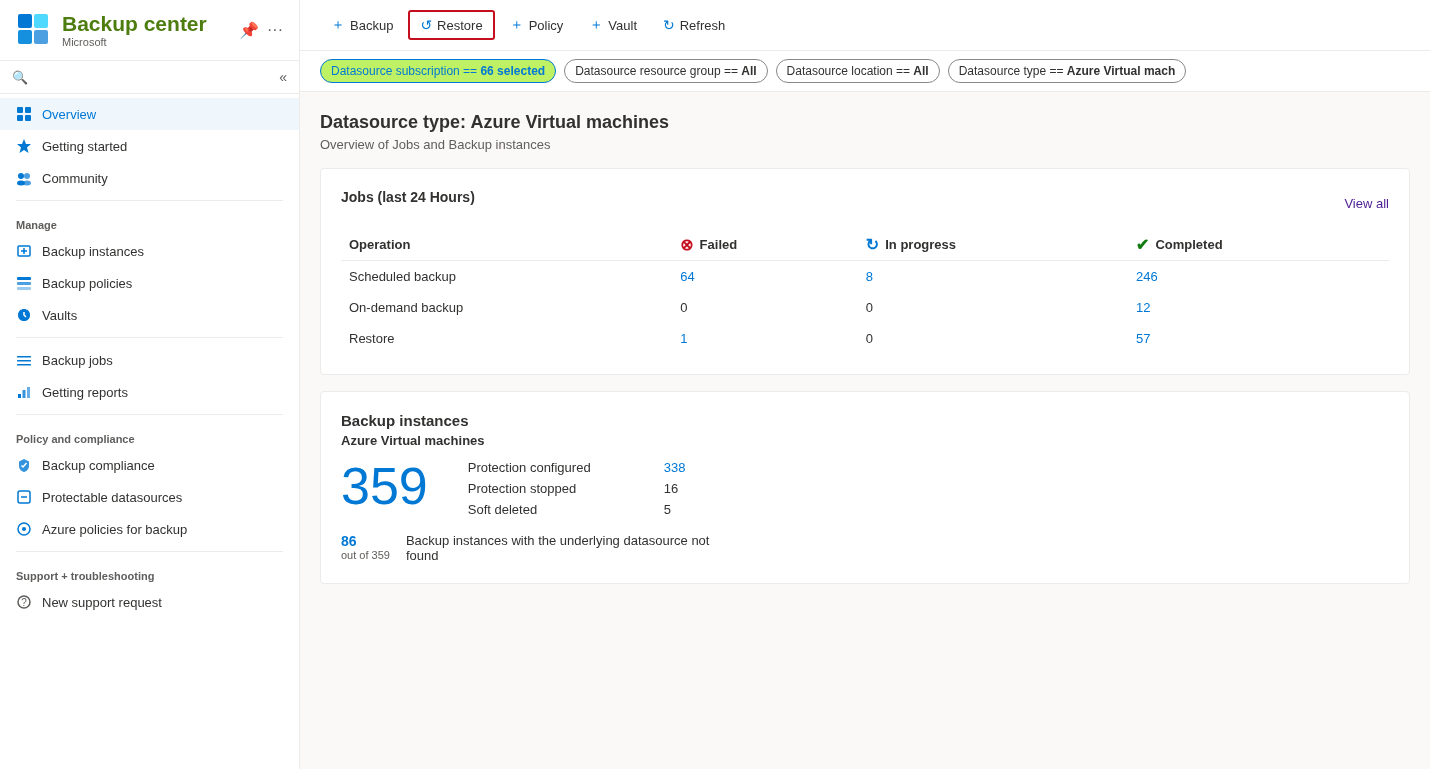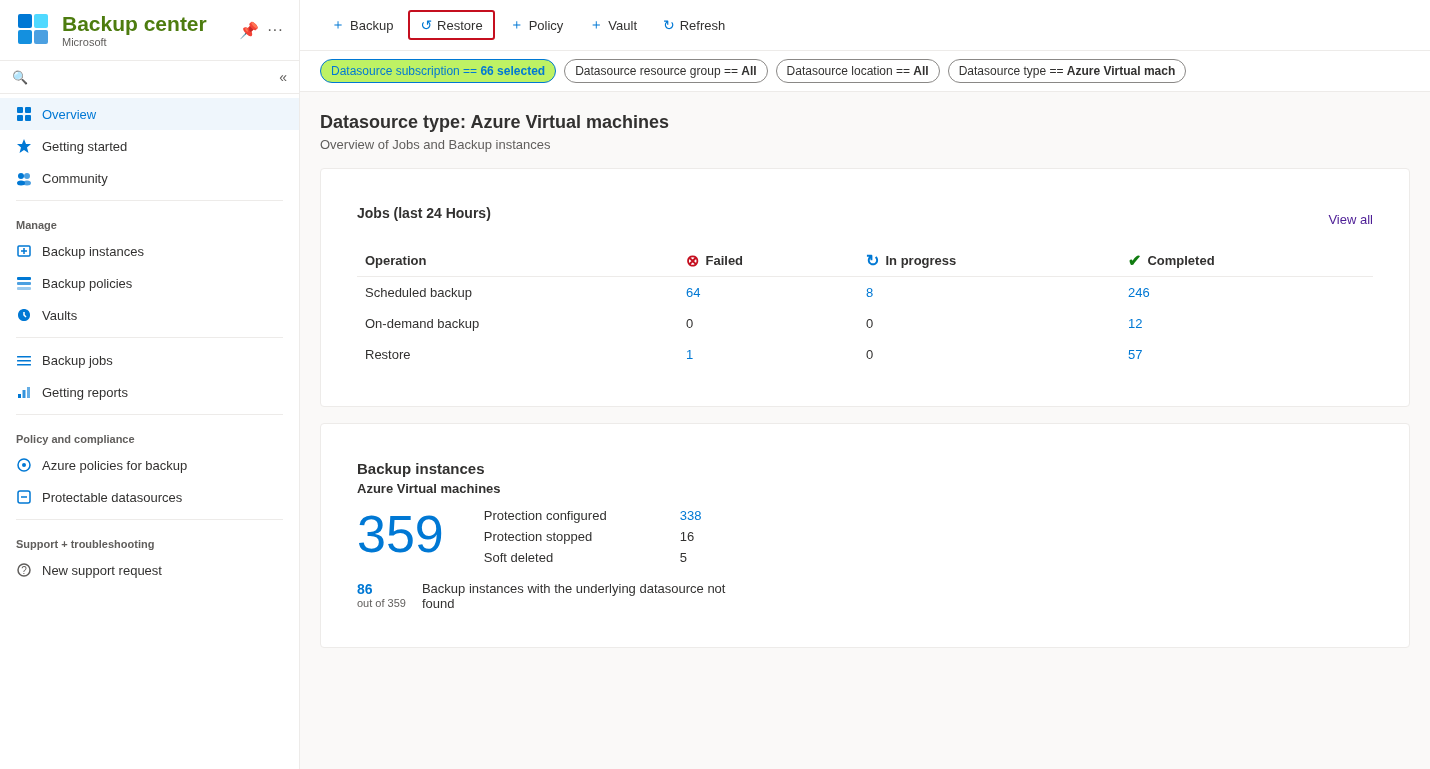--- a/index.html
+++ b/index.html
@@ -142,21 +142,21 @@
     }
 
     .content-title { font-size: 18px; font-weight: 600; margin-bottom: 4px; }
     .content-subtitle { font-size: 13px; color: #605e5c; margin-bottom: 16px; }
 
     
     .card {
       background: #fff;
       border: 1px solid #edebe9;
       border-radius: 4px;
-      padding: 36px;
+      padding: 20px;
       margin-bottom: 16px;
     }
     .card-title { font-size: 14px; font-weight: 600; margin-bottom: 12px; }
 
     .jobs-header {
       display: flex;
       justify-content: space-between;
       align-items: center;
       margin-bottom: 12px;
     }
@@ -326,39 +326,48 @@
             <rect x="6.5" y="6" width="3" height="8" fill="#0078d4" opacity="0.8"></rect>
             <rect x="11" y="3" width="3" height="11" fill="#0078d4" opacity="0.6"></rect>
           </svg>
       </div>
       <span>Getting reports</span>
     </div>
 
     <hr class="nav-divider">
     <div class="nav-section-label">Policy and compliance</div>
 
+    <div class="nav-item">
+      <div class="nav-icon">
+        <svg width="16" height="16" viewBox="0 0 16 16">
+            <path d="M8 2L3 4.5V9C3 12 5.5 14.5 8 15C10.5 14.5 13 12 13 9V4.5L8 2Z" fill="#0078d4" opacity="0.8"></path>
+            <path d="M5.5 8.5L7 10L10.5 6" stroke="#fff" stroke-width="1.5" fill="none"></path>
+          </svg>
+      </div>
+      <span>Backup compliance</span>
+    </div>
+
+    <div class="nav-item">
+      <div class="nav-icon">
+        <svg width="16" height="16" viewBox="0 0 16 16">
+            <rect x="2" y="2" width="12" height="12" rx="2" fill="none" stroke="#0078d4" stroke-width="1.5"></rect>
+            <path d="M5 8h6" stroke="#0078d4" stroke-width="1.5"></path>
+          </svg>
+      </div>
+      <span>Protectable datasources</span>
+    </div>
 
     <div class="nav-item">
       <div class="nav-icon">
         <svg width="16" height="16" viewBox="0 0 16 16">
             <circle cx="8" cy="8" r="6" fill="none" stroke="#0078d4" stroke-width="1.5"></circle>
             <circle cx="8" cy="8" r="2" fill="#0078d4"></circle>
           </svg>
       </div>
       <span>Azure policies for backup</span>
-    </div>
-
-    <div class="nav-item">
-      <div class="nav-icon">
-        <svg width="16" height="16" viewBox="0 0 16 16">
-            <rect x="2" y="2" width="12" height="12" rx="2" fill="none" stroke="#0078d4" stroke-width="1.5"></rect>
-            <path d="M5 8h6" stroke="#0078d4" stroke-width="1.5"></path>
-          </svg>
-      </div>
-      <span>Protectable datasources</span>
     </div>
 
     <hr class="nav-divider">
     <div class="nav-section-label">Support + troubleshooting</div>
 
     <div class="nav-item">
       <div class="nav-icon">
         <svg width="16" height="16" viewBox="0 0 16 16">
             <circle cx="8" cy="8" r="6" fill="none" stroke="#605e5c" stroke-width="1.5"></circle>
             <text x="8" y="12" text-anchor="middle" font-size="10" fill="#605e5c">?</text>

